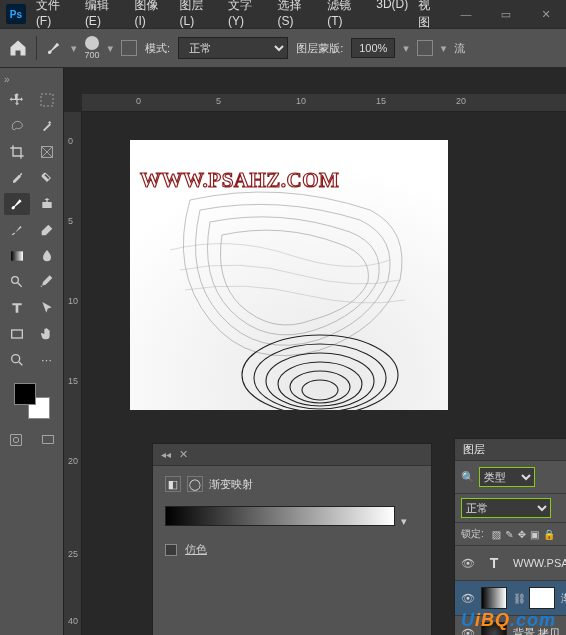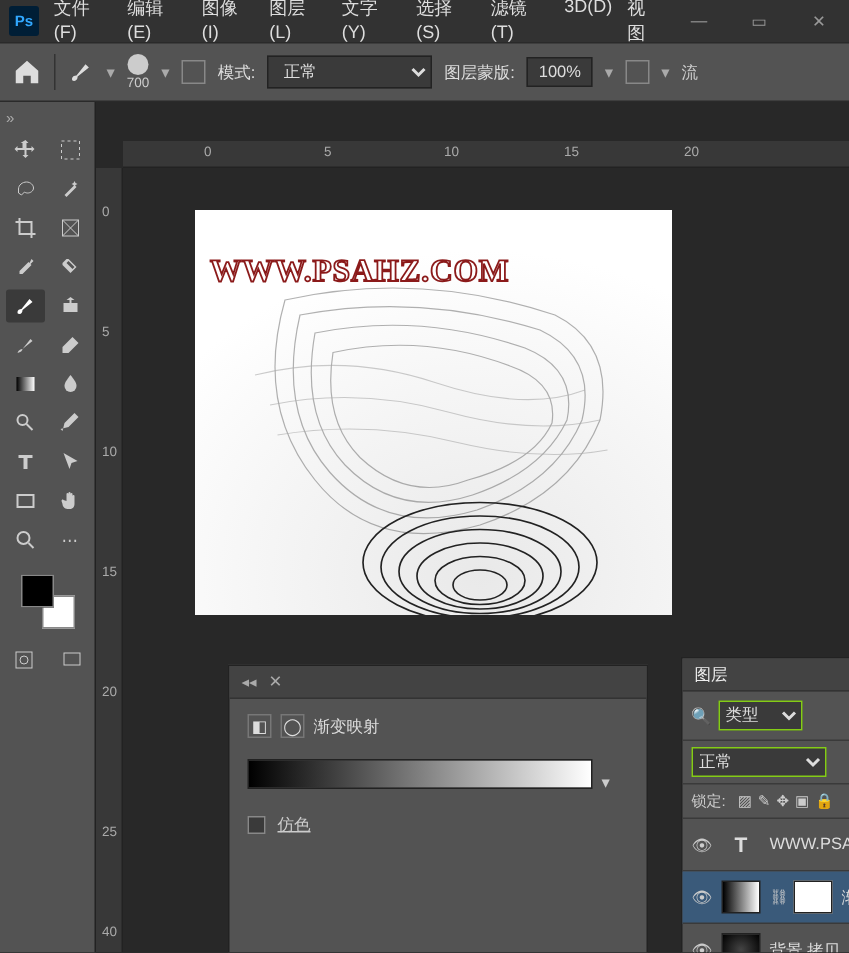--- a/index.html
+++ b/index.html
@@ -389,14 +389,17 @@
           </div>
           <div class="layer">
             <span class="eye">👁</span>
             <div class="thumb t-img"></div>
             <span class="lname">背景 拷贝</span>
           </div>
         </div>
       </div>
     </div>
 
+    <div class="footer-wm">
+      <span class="u">U</span><span class="i">iBQ</span><span class="dot">.com</span>
+    </div>
   </div>
 </div>
 
 </body></html>

